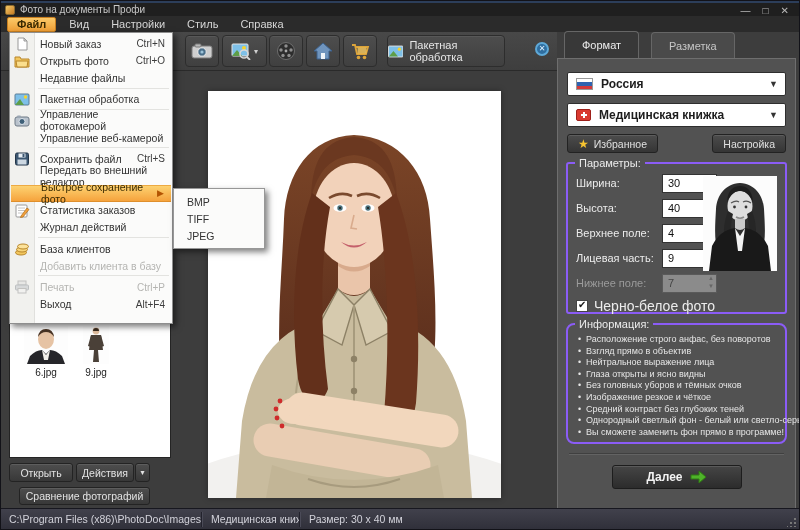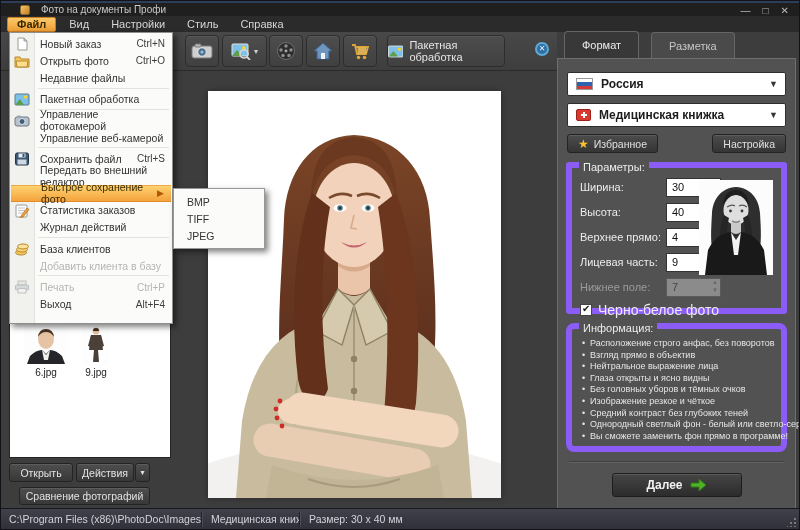--- a/index.html
+++ b/index.html
@@ -2,21 +2,21 @@
 <html><head>
 <meta charset="utf-8">
 <style>
   * { box-sizing: border-box; margin: 0; padding: 0; }
   body { background:#666; font-family:"Liberation Sans","DejaVu Sans",sans-serif; }
   #window{ position:relative; width:800px; height:530px; background:#3d3d3d;
            border:1px solid #121218; overflow:hidden; }
 
   
   .titlebar{ position:absolute; top:0; left:0; right:0; height:15px; background:#1f1f1f;
-             border-top:2px solid #2c3e5a; display:flex; align-items:center; padding-left:19px;gap:6px; }
+             border-top:2px solid #2c3e5a; display:flex; align-items:center; padding-left:4px; }
   .app-icon{ width:10px; height:10px; border:1px solid #8a6a30; border-radius:2px;
              background:linear-gradient(135deg,#f3c766 0%,#c87c24 100%); margin-right:5px; }
   .title-text{ font-size:10px; color:#c9c9c9; }
   .win-controls{ position:absolute; right:10px; top:1px; display:flex; gap:12px;
                  color:#b8b8b8; font-size:10px; line-height:13px; }
   .win-controls span{ cursor:default; }
 
   
   .menubar{ position:absolute; top:15px; left:0; right:0; height:16px; background:#2b2b2b;
             display:flex; align-items:center; padding-left:6px; gap:4px; }
@@ -67,21 +67,21 @@
   .flag-ru i{ flex:1; } .flag-ru i:nth-child(1){background:#fff;} .flag-ru i:nth-child(2){background:#2f63b0;}
   .flag-ru i:nth-child(3){background:#d33a3a;}
   .med-icon{ width:15px; height:12px; background:#d93a30; border-radius:2px; position:relative; border:1px solid #9e201a;}
   .med-icon::before{ content:""; position:absolute; left:5.5px; top:2px; width:2px; height:6px; background:#fff; }
   .med-icon::after{ content:""; position:absolute; left:3.5px; top:4px; width:6px; height:2px; background:#fff; }
   .rbtn-row{ display:flex; justify-content:space-between; margin:0 2px 9px 2px; }
   .dark-btn{ height:19px; background:linear-gradient(#4c4c4c,#353535); border:1px solid #222;
              border-radius:3px; color:#e0e0e0; font-size:10.5px; display:flex; align-items:center;
              padding:0 10px; gap:5px; box-shadow:inset 0 1px 0 #5d5d5d; }
   .star{ color:#f6c430; font-size:12px; line-height:10px; }
-  .groupbox{ border:6px solid #8b5cf6; border-radius:3px; margin:4px 1px 9px 1px; position:relative;
+  .groupbox{ border:2px solid #8b5cf6; border-radius:3px; margin:4px 1px 9px 1px; position:relative;
              padding:9px 12px 6px 8px; }
   .gtitle{ position:absolute; top:-7px; left:7px; background:#525252; padding:0 4px;
            font-size:11px; color:#ececec; }
   .prow{ display:flex; align-items:center; height:19px; margin-bottom:6px; }
   .prow label{ width:86px; font-size:11px; color:#ececec; }
   .prow.disabled label{ color:#9b9b9b; }
   .spin{ width:55px; height:19px; position:relative; }
   .spin input{ width:100%; height:100%; border:1px solid #333; background:#fff; font-size:11px;
                color:#111; padding:0 14px 0 5px; font-family:Liberation Sans, sans-serif; }
   .spin input:disabled{ background:#8b8b8b; color:#454545; border-color:#5a5a5a; }
@@ -347,21 +347,21 @@
           <label>Высота:</label>
           <span class="spin">
             <input value="40" style="">
             <span class="arrows">
                 <span>▲</span>
                 <span>▼</span>
               </span>
           </span>
         </div>
         <div class="prow">
-          <label>Верхнее прямо:</label>
+          <label>Верхнее поле:</label>
           <span class="spin">
             <input value="4" style="">
             <span class="arrows">
                 <span>▲</span>
                 <span>▼</span>
               </span>
           </span>
         </div>
         <div class="prow">
           <label>Лицевая часть:</label>

